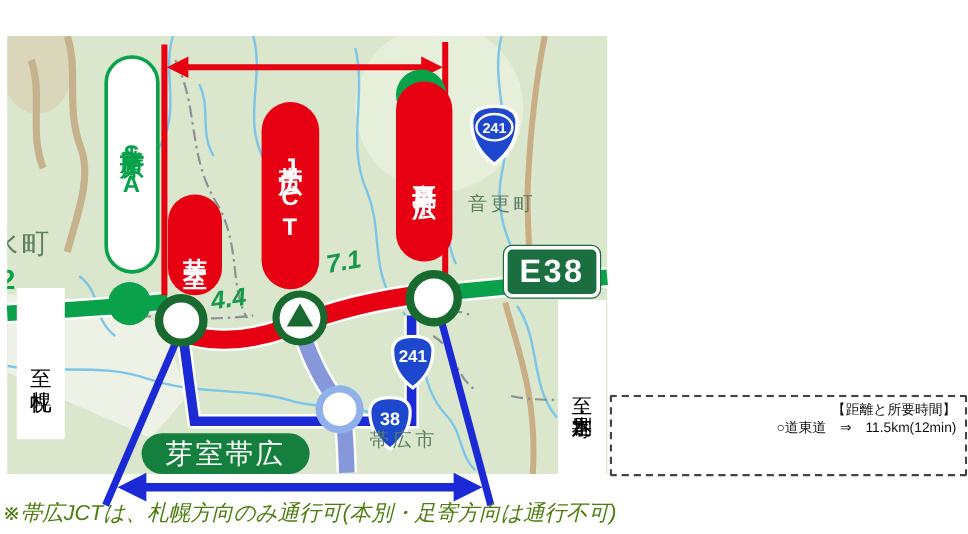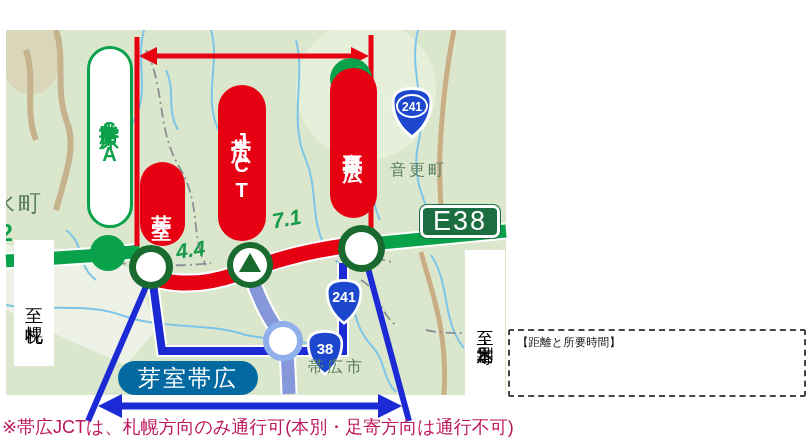--- a/index.html
+++ b/index.html
@@ -25,23 +25,23 @@
   .red-pill .vtext{letter-spacing:5px;font-size:20px;}
   .lbl{z-index:4;white-space:nowrap;}
 
   .town{color:#5a7f63;font-size:16px;letter-spacing:3px;z-index:4;}
   .dist{color:#17994a;font-size:21px;font-weight:bold;font-style:italic;z-index:4;}
   .dir-box{background:#ffffff;color:#000;font-size:17px;z-index:4;}
 
   #infoBox{
     left:508px;top:329px;width:298px;height:68px;z-index:5;
     background:#ffffff;border:2px dashed #444;border-radius:2px;box-sizing:border-box;
-    padding:4px 7px;font-size:11.5px;line-height:1.32;color:#111;white-space:nowrap;
+    padding:4px 7px;font-size:11.5px;line-height:1.32;color:#111;white-space:nowrap;text-align:right;
   }
-  #caption{left:2px;top:415px;font-size:18px;color:#be185d;z-index:5;white-space:nowrap;}
+  #caption{left:2px;top:415px;font-size:18px;color:#4d7c0f;z-index:5;white-space:nowrap;font-style:italic;}
 
   .jct-tri{
     width:0;height:0;border-left:11px solid transparent;border-right:11px solid transparent;
     border-bottom:19px solid #186a2e;
   }
 </style>
 </head>
 <body>
 
 <div id="map" class="abs">
@@ -147,25 +147,25 @@
 </div>
 
 <div class="abs pill red-pill center" style="left:218px;top:85px;width:48px;height:156px;">
   <span class="vtext" style="letter-spacing:3px;">帯広JCT</span>
 </div>
 
 <div class="abs pill red-pill center" style="left:330px;top:68px;width:47px;height:150px;">
   <span class="vtext" style="letter-spacing:3px;">音更帯広</span>
 </div>
 
-<div class="abs pill center" style="left:118px;top:361px;width:140px;height:34px;background:#0369a1;border-radius:17px;color:#fff;font-size:23px;letter-spacing:2px;">
+<div class="abs pill center" style="left:118px;top:361px;width:140px;height:34px;background:#15803d;border-radius:17px;color:#fff;font-size:23px;letter-spacing:2px;">
   <span>芽室帯広</span>
 </div>
 
-<div class="abs pill center" style="left:420px;top:205px;width:80px;height:33px;background:#1b6e3f;border:3px solid #ffffff;border-radius:7px;color:#fff;font-weight:normal;font-size:27px;letter-spacing:2px;box-shadow:0 0 0 1px #1b6e3f;">
+<div class="abs pill center" style="left:420px;top:205px;width:80px;height:43px;background:#1b6e3f;border:3px solid #ffffff;border-radius:7px;color:#fff;font-weight:bold;font-size:27px;letter-spacing:2px;box-shadow:0 0 0 1px #1b6e3f;">
   <span>E38</span>
 </div>
 
 <svg class="abs pill" style="left:391px;top:87px;" width="42" height="52" viewBox="0 0 42 52">
   <path d="M21,50 C9,41 2,29 2,15 C2,5 10,1.5 21,1.5 C32,1.5 40,5 40,15 C40,29 33,41 21,50 Z" fill="#1d47cc" stroke="#ffffff" stroke-width="3"></path>
   <ellipse cx="21" cy="19" rx="15" ry="11" fill="none" stroke="#ffffff" stroke-width="2"></ellipse>
   <text x="21" y="24" text-anchor="middle" font-size="12" font-weight="bold" fill="#ffffff">241</text>
 </svg>
 
 <svg class="abs pill" style="left:324px;top:279px;" width="40" height="46" viewBox="0 0 42 52">
@@ -187,15 +187,16 @@
 <div class="abs dir-box center" style="left:14px;top:240px;width:40px;height:126px;">
   <span class="vtext" style="font-size:18px;">至　札幌</span>
 </div>
 
 <div class="abs dir-box center" style="left:465px;top:250px;width:40px;height:150px;">
   <span class="vtext" style="font-size:17px;">至　本別・足寄</span>
 </div>
 
 <div id="infoBox" class="abs">
   <div>【距離と所要時間】</div>
+  <div>○道東道　⇒　11.5km(12min)</div>
 </div>
 
 <div id="caption" class="abs">※帯広JCTは、札幌方向のみ通行可(本別・足寄方向は通行不可)</div>
 
 </body></html>

